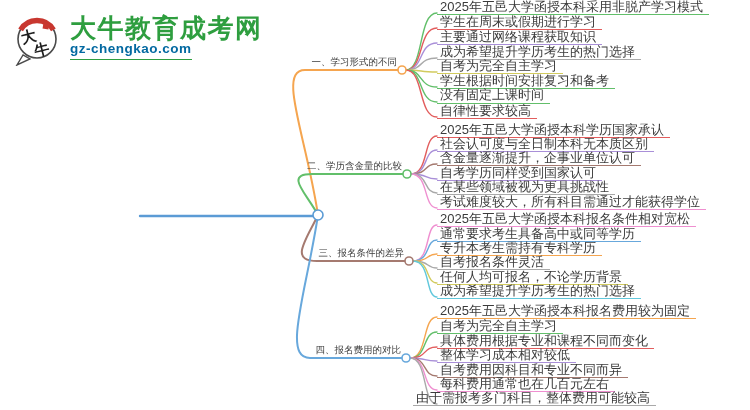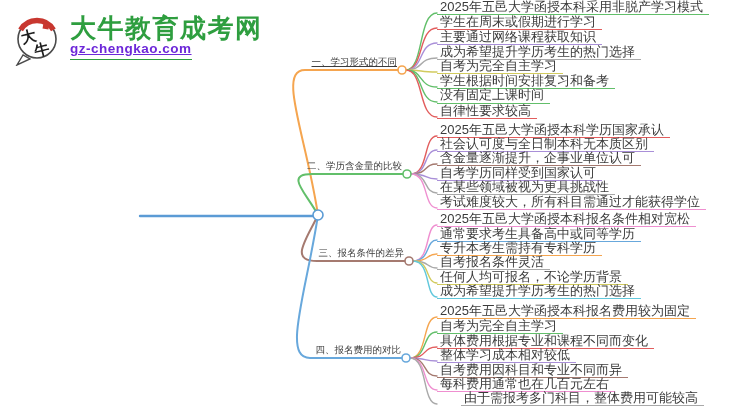--- a/index.html
+++ b/index.html
@@ -32,21 +32,21 @@
       <path d="M11,41 L5,51 L18,45 Z" fill="#ffffff" stroke="#4a4a4a" stroke-width="1.4"></path>
       <circle cx="25" cy="25" r="19" fill="#ffffff" stroke="#4a4a4a" stroke-width="1.6"></circle>
       <path d="M8.6,15.8 A19 19 0 0 1 41.4,15.8" fill="none" stroke="#c8372f" stroke-width="5.5"></path>
       <rect x="31" y="9" width="6" height="6" fill="#c8372f" transform="rotate(10 34 12)"></rect>
       <text x="9" y="28" font-size="15" font-weight="bold" fill="#1c1c1c" font-family="'DejaVu Serif',serif" transform="rotate(-14 16 23)">大</text>
       <text x="22" y="41" font-size="15" font-weight="bold" fill="#1c1c1c" font-family="'DejaVu Serif',serif" transform="rotate(-14 29 35)">牛</text>
     </svg>
   </div>
   <div class="logo-text">
     <div class="brand" style="color: rgb(46, 158, 63);">大牛教育成考网</div>
-    <div class="domain" style="color: #6d28d9; text-decoration: underline;">gz-chengkao.com</div>
+    <div class="domain" style="color: #0369a1;">gz-chengkao.com</div>
   </div>
 </div>
 
 <div id="map">
   <svg id="wires" width="750" height="410">
       <path d="M 140 216 L 313 216" fill="none" stroke="#5b9bd5" stroke-width="2.4" stroke-linecap="round"></path>
       <path d="M 318 215 C 306 135.25 277 70 305 70 L 398 70" fill="none" stroke="#f5a54f" stroke-width="2" stroke-linecap="round"></path>
       <path d="M 406 70 C 424 70 418 13 437 13" fill="none" stroke="#62bf6a" stroke-width="1.4" stroke-linecap="round"></path>
       <path d="M 406 70 C 424 70 418 28 437 28" fill="none" stroke="#e25d5d" stroke-width="1.4" stroke-linecap="round"></path>
       <path d="M 406 70 C 424 70 418 43 437 43" fill="none" stroke="#a98fd8" stroke-width="1.4" stroke-linecap="round"></path>
@@ -84,36 +84,36 @@
       <circle cx="318" cy="215" r="5" fill="#ffffff" stroke="#5b9bd5" stroke-width="1.6"></circle>
     </svg>
 <div class="node leaf-node" style="left: 437px; top: 0px; border-bottom: 1.5px solid rgb(98, 191, 106);">2025年五邑大学函授本科采用非脱产学习模式</div>
     <div class="node leaf-node" style="left: 437px; top: 15px; border-bottom: 1.5px solid rgb(226, 93, 93);">学生在周末或假期进行学习</div>
     <div class="node leaf-node" style="left: 437px; top: 30px; border-bottom: 1.5px solid rgb(169, 143, 216);">主要通过网络课程获取知识</div>
     <div class="node leaf-node" style="left: 437px; top: 45px; border-bottom: 1.5px solid rgb(169, 169, 169);">成为希望提升学历考生的热门选择</div>
     <div class="node leaf-node" style="left: 437px; top: 59px; border-bottom: 1.5px solid rgb(210, 203, 94);">自考为完全自主学习</div>
     <div class="node leaf-node" style="left: 437px; top: 74px; border-bottom: 1.5px solid rgb(98, 191, 106);">学生根据时间安排复习和备考</div>
     <div class="node leaf-node" style="left: 437px; top: 89px; border-bottom: 1.5px solid rgb(98, 191, 106); font-family: Liberation Mono, monospace;">没有固定上课时间</div>
     <div class="node leaf-node" style="left: 437px; top: 104px; border-bottom: 1.5px solid rgb(226, 93, 93);">自律性要求较高</div>
-    <div class="node branch-node" style="right: 353px; top: 55px; text-decoration: underline;">一、学习形式的不同</div>
+    <div class="node branch-node" style="right: 353px; top: 55px;">一、学习形式的不同</div>
     <div class="node leaf-node" style="left: 437px; top: 123px; border-bottom: 1.5px solid rgb(226, 93, 93);">2025年五邑大学函授本科学历国家承认</div>
     <div class="node leaf-node" style="left: 437px; top: 137px; border-bottom: 1.5px solid rgb(169, 143, 216);">社会认可度与全日制本科无本质区别</div>
     <div class="node leaf-node" style="left: 437px; top: 151px; border-bottom: 1.5px solid rgb(165, 122, 112);">含金量逐渐提升，企事业单位认可</div>
     <div class="node leaf-node" style="left: 437px; top: 166px; border-bottom: 1.5px solid rgb(169, 143, 216);">自考学历同样受到国家认可</div>
     <div class="node leaf-node" style="left: 437px; top: 180px; border-bottom: 1.5px solid rgb(169, 169, 169);">在某些领域被视为更具挑战性</div>
     <div class="node leaf-node" style="left: 437px; top: 195px; border-bottom: 1.5px solid rgb(239, 143, 208);">考试难度较大，所有科目需通过才能获得学位</div>
     <div class="node branch-node" style="right: 348px; top: 159px;">二、学历含金量的比较</div>
     <div class="node leaf-node" style="left: 437px; top: 212px; border-bottom: 1.5px solid rgb(239, 143, 208);">2025年五邑大学函授本科报名条件相对宽松</div>
     <div class="node leaf-node" style="left: 437px; top: 227px; border-bottom: 1.5px solid rgb(104, 168, 220);">通常要求考生具备高中或同等学历</div>
     <div class="node leaf-node" style="left: 437px; top: 241px; border-bottom: 1.5px solid rgb(245, 165, 79);">专升本考生需持有专科学历</div>
     <div class="node leaf-node" style="left: 437px; top: 255px; border-bottom: 1.5px solid rgb(169, 169, 169);">自考报名条件灵活</div>
     <div class="node leaf-node" style="left: 437px; top: 270px; border-bottom: 1.5px solid rgb(210, 203, 94);">任何人均可报名，不论学历背景</div>
     <div class="node leaf-node" style="left: 437px; top: 284px; border-bottom: 1.5px solid rgb(98, 200, 220);">成为希望提升学历考生的热门选择</div>
     <div class="node branch-node" style="right: 346px; top: 246px;">三、报名条件的差异</div>
     <div class="node leaf-node" style="left: 437px; top: 304px; border-bottom: 1.5px solid rgb(245, 165, 79);">2025年五邑大学函授本科报名费用较为固定</div>
     <div class="node leaf-node" style="left: 437px; top: 319px; border-bottom: 1.5px solid rgb(98, 191, 106);">自考为完全自主学习</div>
     <div class="node leaf-node" style="left: 437px; top: 334px; border-bottom: 1.5px solid rgb(226, 93, 93);">具体费用根据专业和课程不同而变化</div>
     <div class="node leaf-node" style="left: 437px; top: 348px; border-bottom: 1.5px solid rgb(169, 143, 216);">整体学习成本相对较低</div>
     <div class="node leaf-node" style="left: 437px; top: 363px; border-bottom: 1.5px solid rgb(165, 122, 112);">自考费用因科目和专业不同而异</div>
     <div class="node leaf-node" style="left: 437px; top: 377px; border-bottom: 1.5px solid rgb(239, 143, 208);">每科费用通常也在几百元左右</div>
-    <div class="node leaf-node" style="left: 461px; top: 391px; border-bottom: 1.5px solid rgb(169, 169, 169);">由于需报考多门科目，整体费用可能较高</div>
+    <div class="node leaf-node" style="left: 413px; top: 391px; border-bottom: 1.5px solid rgb(169, 169, 169);">由于需报考多门科目，整体费用可能较高</div>
     <div class="node branch-node" style="right: 349px; top: 343px;">四、报名费用的对比</div>
   </div>
 
 </body></html>

